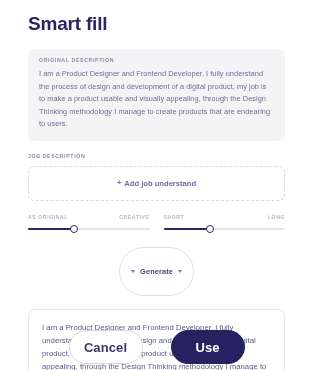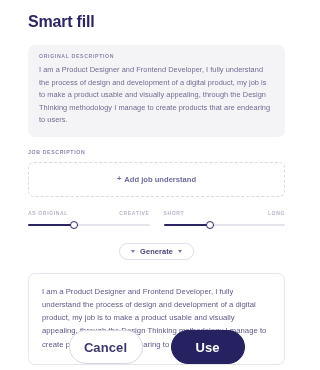--- a/index.html
+++ b/index.html
@@ -19,21 +19,21 @@
     width: 313px;
     height: 370px;
     box-sizing: border-box;
     padding: 0 18px;
   }
 
   
   .title {
     margin: 0;
     padding: 13px 10px 0 10px;
-    font-size: 16px;
+    font-size: 19px;
     font-weight: 700;
     letter-spacing: -0.2px;
     color: #2b2566;
   }
 
   
   .orig-card {
     margin: 14px 10px 0 10px;
     background: #f4f4f7;
     border-radius: 7px;
@@ -148,21 +148,21 @@
   .generate-row {
     display: flex;
     justify-content: center;
     margin-top: 13px;
   }
   .generate-btn {
     border: 1px solid #dedce9;
     border-radius: 999px;
     background: #ffffff;
     height: 15px;
-    padding: 0 11px;
+    padding: 16px 11px;
     display: flex;
     align-items: center;
     gap: 5px;
     cursor: pointer;
   }
   .generate-label {
     font-size: 7.4px;
     font-weight: 700;
     color: #4a4678;
     letter-spacing: 0.1px;

